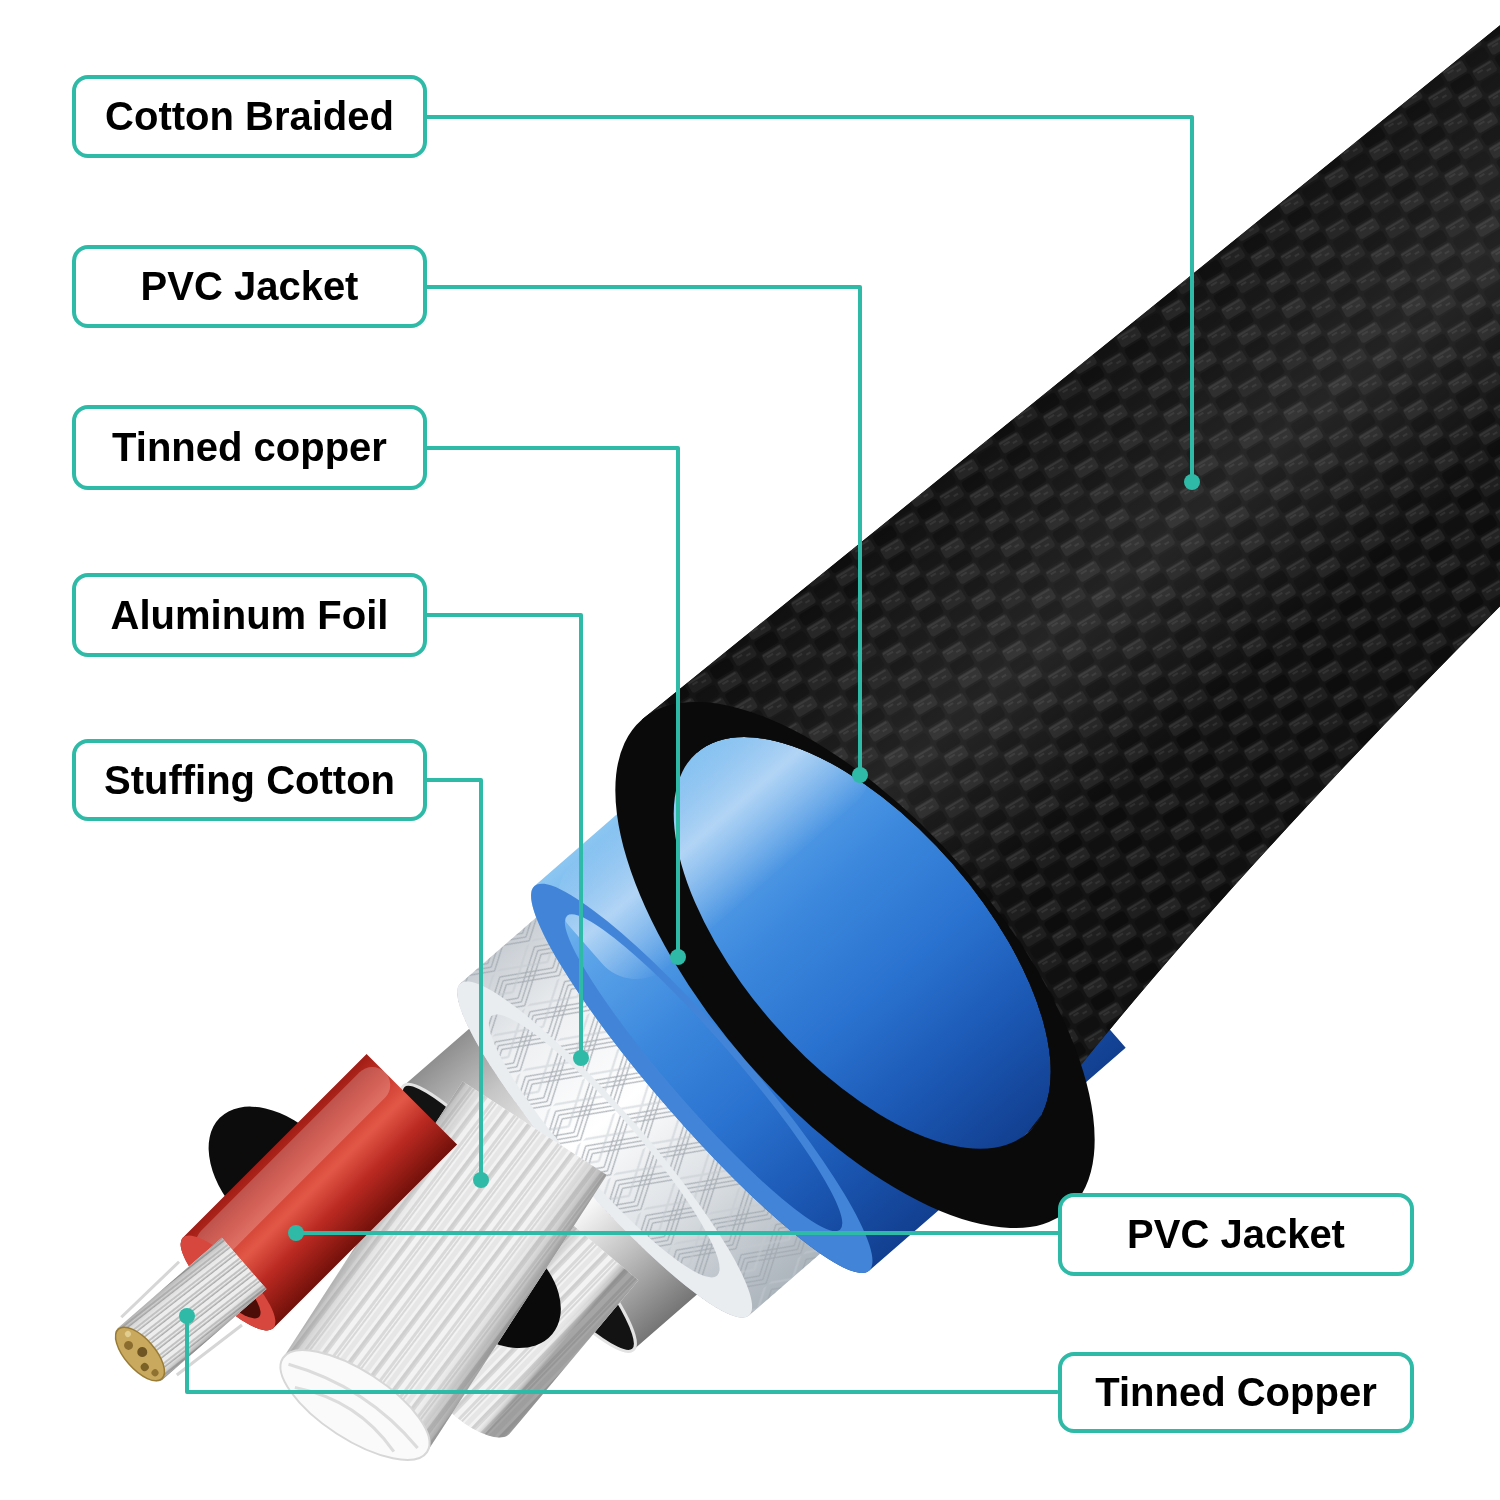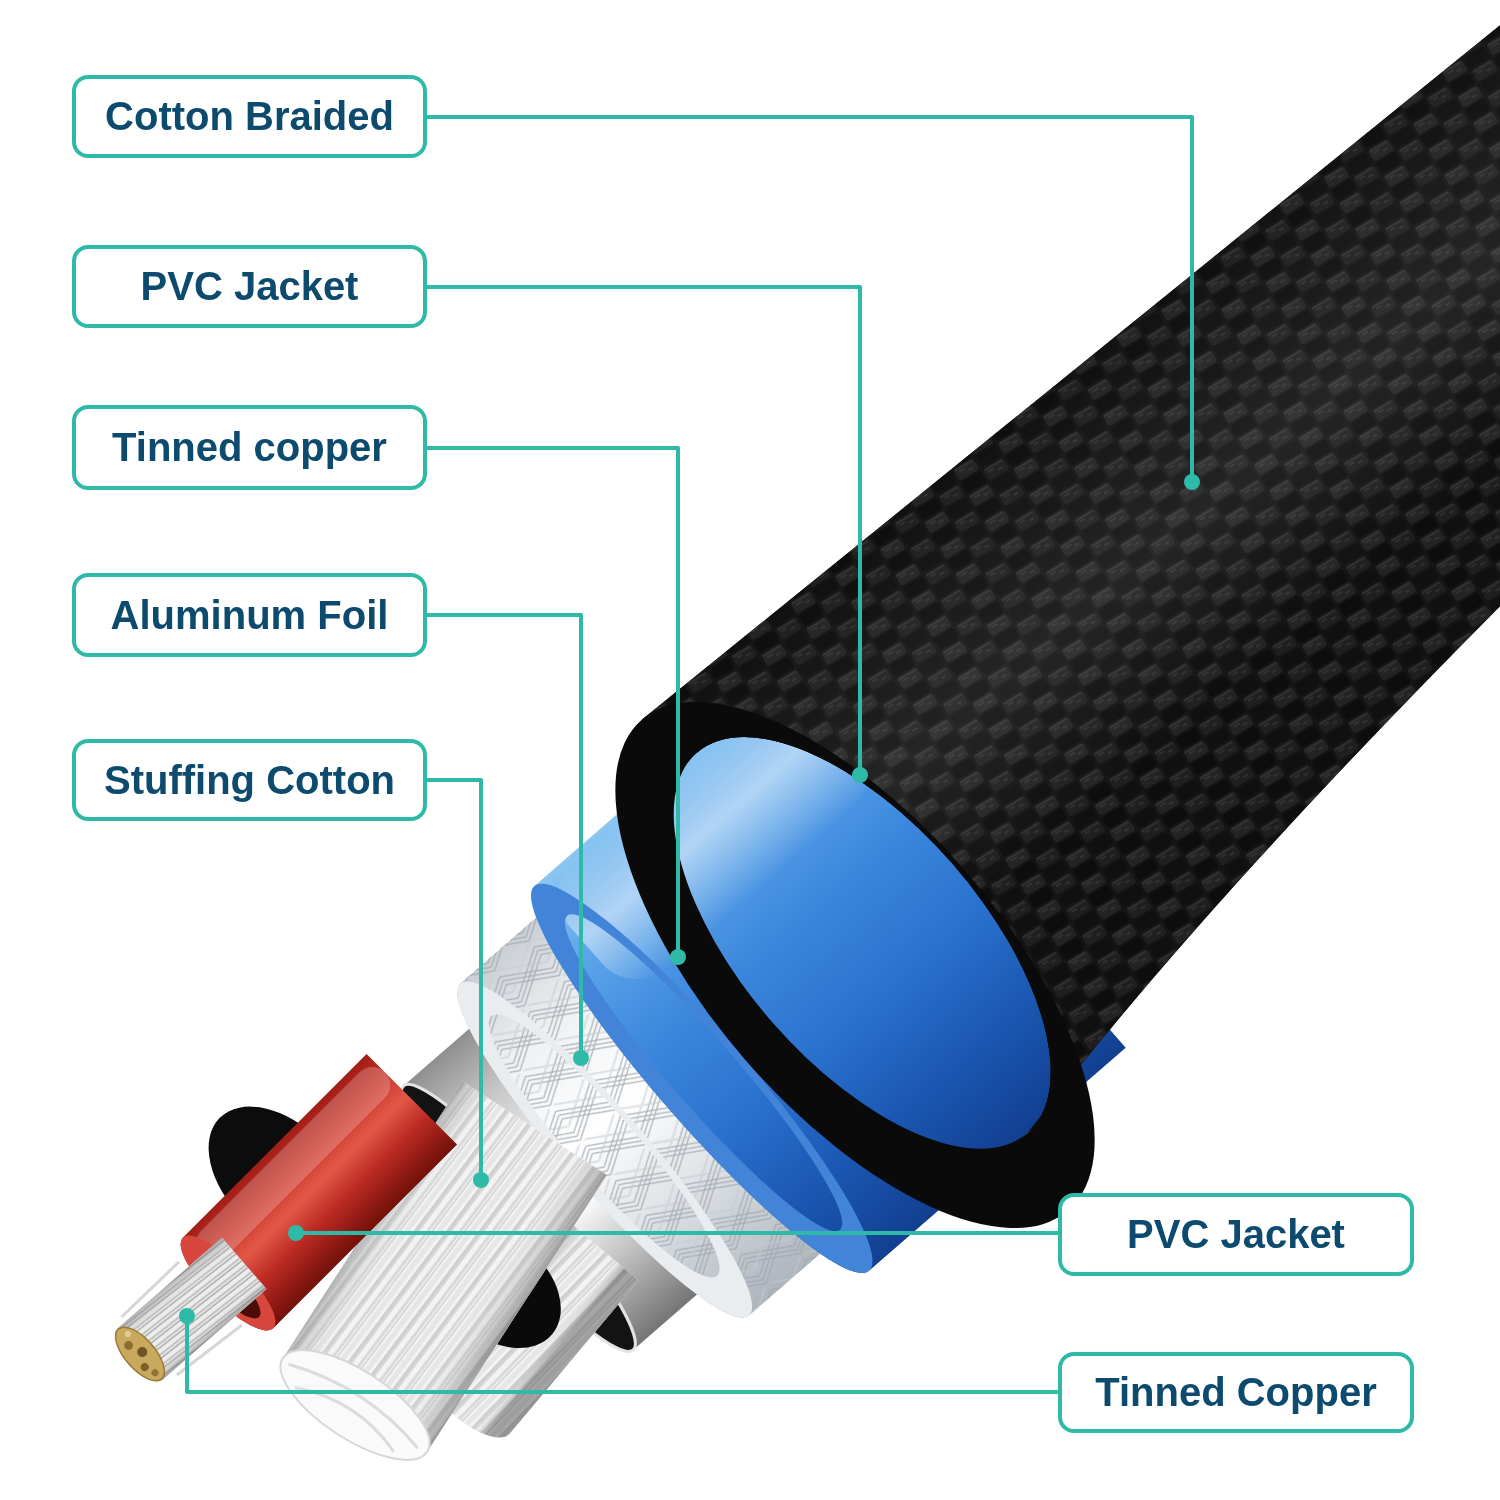--- a/index.html
+++ b/index.html
@@ -1,21 +1,21 @@
 <!DOCTYPE html>
 <html><head>
 <meta charset="utf-8">
 <style>
   html,body{margin:0;padding:0;background:#ffffff;}
   .stage{position:relative;width:1500px;height:1500px;background:#fff;overflow:hidden;
          font-family:"Liberation Sans", sans-serif;}
   .art{position:absolute;left:0;top:0;width:1500px;height:1500px;}
   .label{position:absolute;display:flex;align-items:center;justify-content:center;
          background:#ffffff;border:4px solid #2fbaa7;border-radius:16px;
-         color:#0c4a6e;font-weight:bold;font-size:40px;letter-spacing:0px;
+         color:#000000;font-weight:bold;font-size:40px;letter-spacing:0px;
          box-sizing:border-box;}
   .lL{left:72px;width:355px;}
   .lR{left:1058px;width:356px;}
   .l1{top:75px;height:83px;}
   .l2{top:245px;height:83px;}
   .l3{top:405px;height:85px;}
   .l4{top:573px;height:84px;}
   .l5{top:739px;height:82px;text-align:right;}
   .r1{top:1193px;height:83px;}
   .r2{top:1352px;height:81px;}

